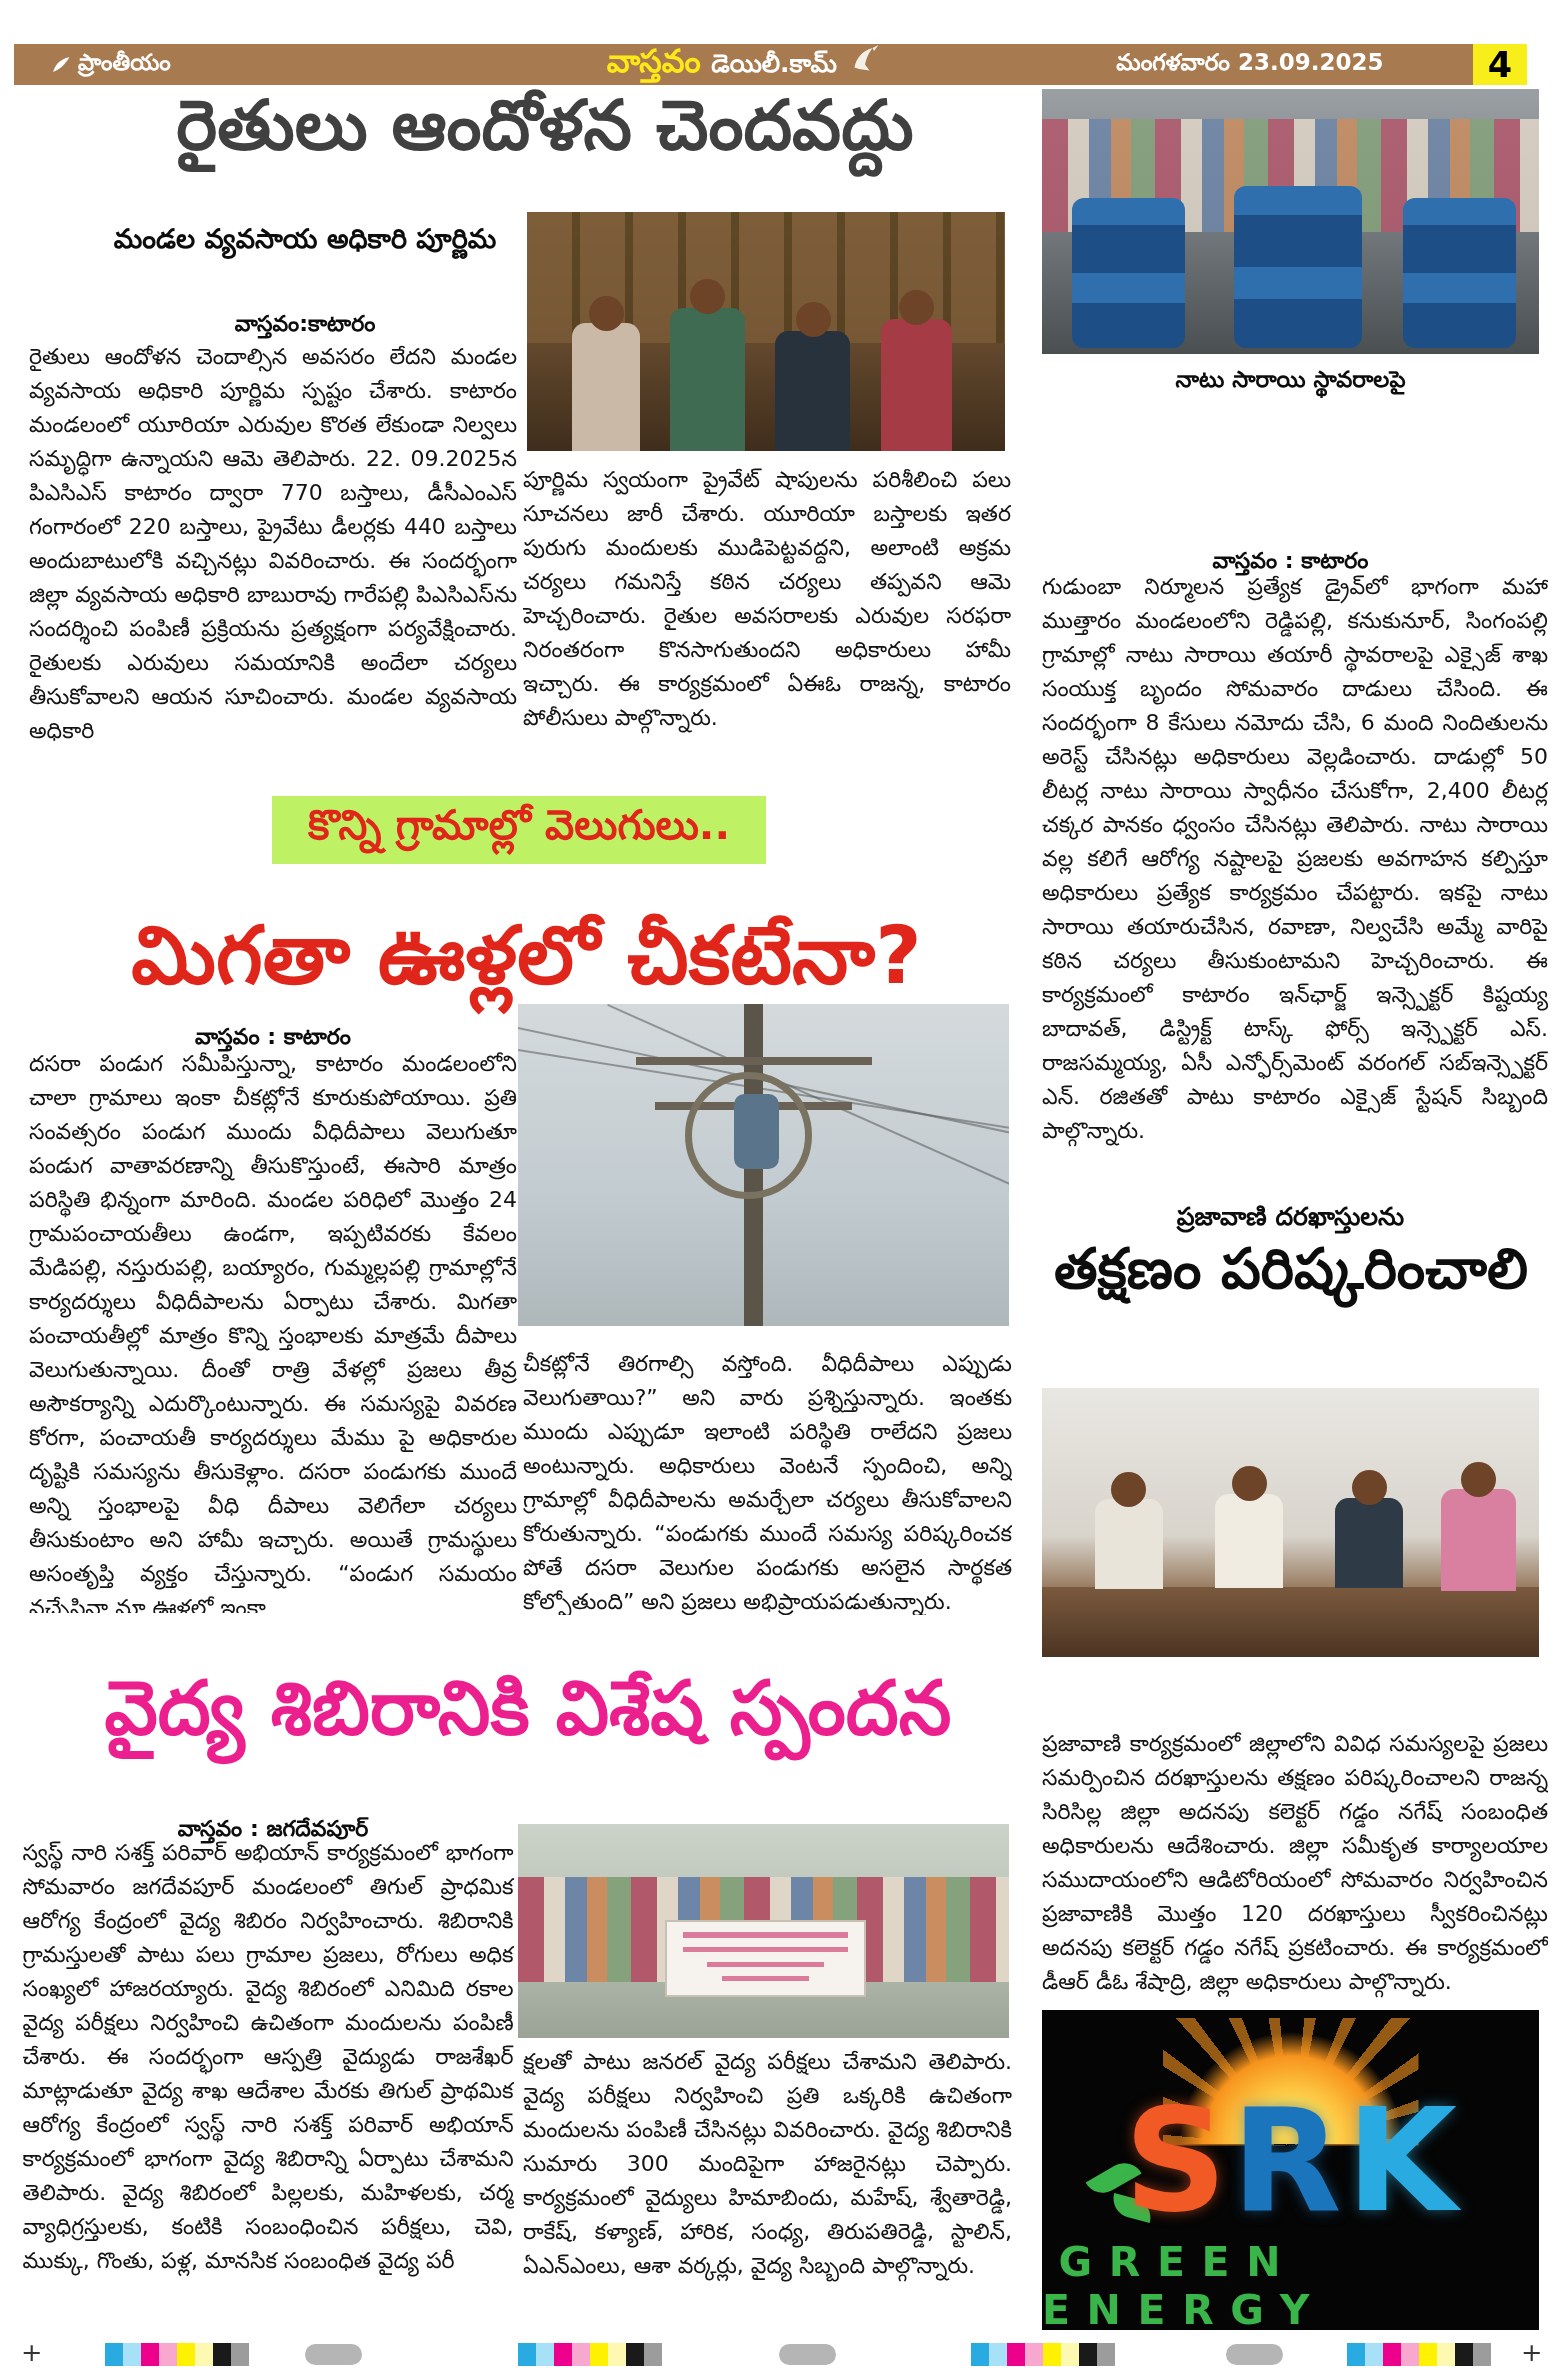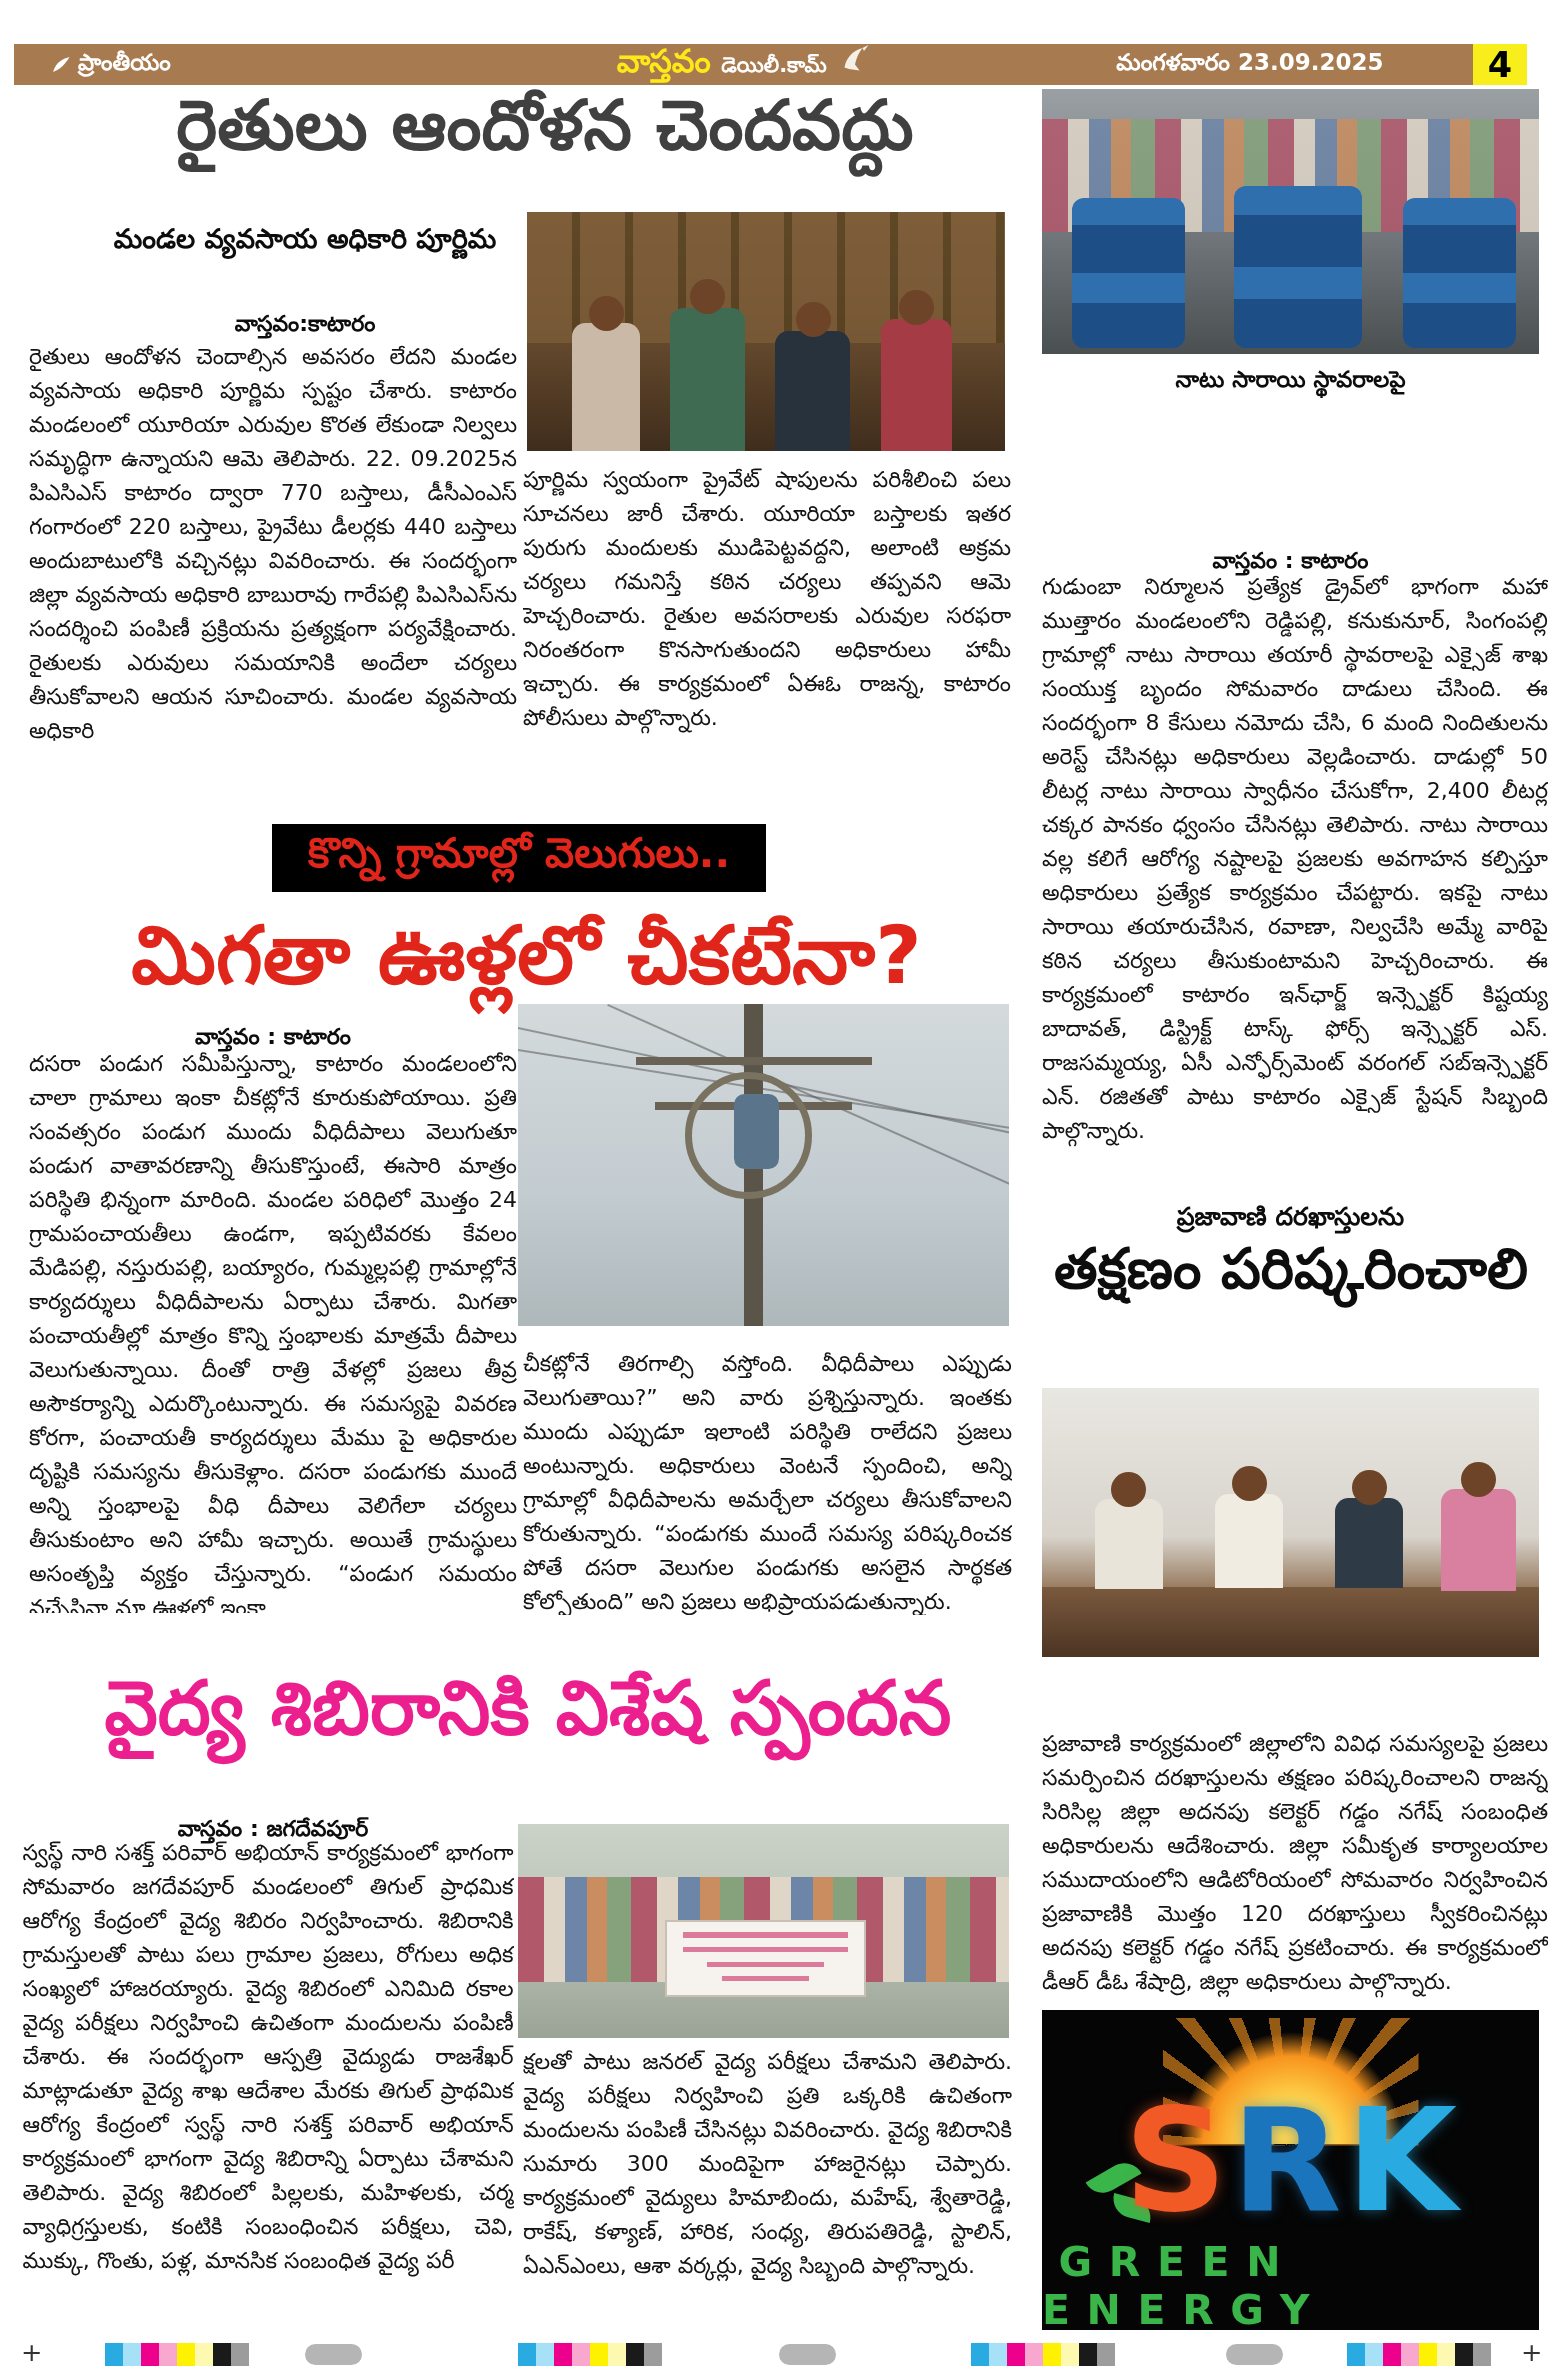--- a/index.html
+++ b/index.html
@@ -5,33 +5,33 @@
   html,body{margin:0;padding:0;background:#e8e8e8;}
   .page{position:relative;width:1555px;height:2377px;background:#ffffff;overflow:hidden;
         font-family:"DejaVu Sans",sans-serif;color:#111;}
   .abs{position:absolute;}
 
   
   .masthead{left:13.5px;top:44px;width:1460px;height:41px;background:#a87a50;display:flex;align-items:center;}
   .m-section{position:absolute;left:36px;display:flex;align-items:center;gap:7.5px;color:#fff;font-size:22.6px;font-weight:bold;}
   .m-center{position:absolute;left:0;right:0;display:flex;justify-content:center;align-items:baseline;gap:10.5px;}
   .m-brand{color:#ffe818;font-size:32px;font-weight:bold;}
-  .m-suffix{color:#ffffff;font-size:21px;font-weight:bold;}
+  .m-suffix{color:#ffffff;font-size:25px;font-weight:bold;}
   .m-date{position:absolute;right:90px;color:#fff;font-size:23px;font-weight:bold;}
   .pagenum{left:1473px;top:44px;width:54px;height:41px;background:#f8ee1b;color:#000;
            font-size:35px;font-weight:bold;display:flex;align-items:center;justify-content:center;}
 
   
   .hl{font-weight:bold;text-align:center;line-height:1.05;}
   .hl-blue{color:#404040;font-size:69px;}
   .hl-black{color:#0d0d0d;font-size:72px;}
   .hl-black2{color:#0d0d0d;font-size:56px;}
   .hl-red{color:#e0251b;font-size:80px;}
   .hl-pink{color:#ec1f8f;font-size:75px;}
-  .kicker-strip{background:#000000;display:flex;align-items:center;justify-content:center;margin-top:28px;}
+  .kicker-strip{background:#bef264;display:flex;align-items:center;justify-content:center;}
   .kicker-red{color:#e0251b;font-size:41px;font-weight:bold;}
   .kicker-black{color:#0d0d0d;font-size:25px;font-weight:bold;text-align:center;}
   .subhead{font-size:27px;font-weight:bold;text-align:center;color:#0d0d0d;}
   .dateline{font-size:22px;font-weight:bold;text-align:center;color:#0d0d0d;margin-top:12px;}
   .body-text{font-size:22px;line-height:34px;text-align:justify;color:#141414;overflow:hidden;}
 
   
   .photo{overflow:hidden;}
   .ph-shop{background:linear-gradient(180deg,#8a6a43 0%,#6b4e30 45%,#3f2d1c 100%);}
   .ph-shop .shelves{position:absolute;left:0;top:0;width:100%;height:55%;

